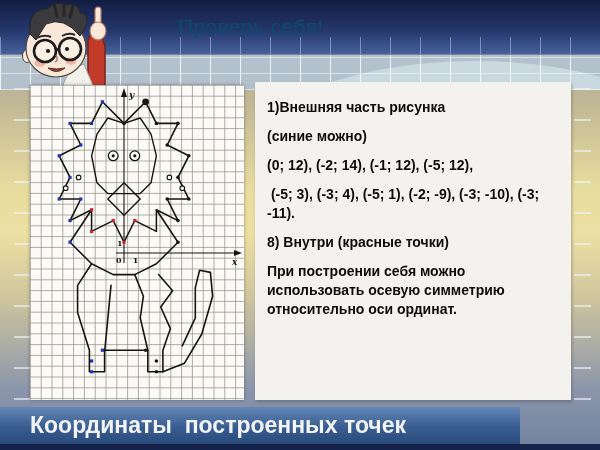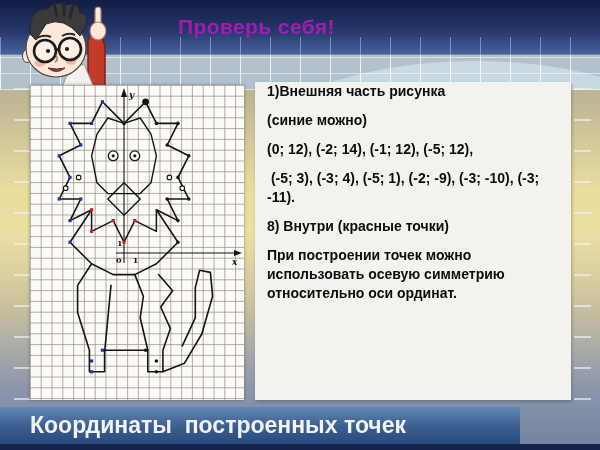--- a/index.html
+++ b/index.html
@@ -22,39 +22,39 @@
     background-image:
       repeating-linear-gradient(90deg,rgba(255,255,255,.8) 0 1px,rgba(0,0,0,0) 1px 30px),
       repeating-linear-gradient(0deg,rgba(255,255,255,.55) 0 1px,rgba(0,0,0,0) 1px 16px);}
 
   .band-top{position:absolute;left:0;top:0;width:600px;height:54px;
     background:linear-gradient(180deg,#121d42 0%,#24366a 55%,#46619b 100%);
     border-bottom:1px solid rgba(255,255,255,.45);}
   .band-ticks{position:absolute;left:0;top:37px;width:600px;height:17px;
     background:repeating-linear-gradient(90deg,rgba(215,222,240,.45) 0 1px,rgba(0,0,0,0) 1px 30px);}
 
-  .slide-title{position:absolute;left:178px;top:15px;font-size:21px;font-weight:bold;
-    color:#a21caf;letter-spacing:.4px;}
+  .slide-title{position:absolute;left:178px;top:15px;font-size:21px;font-weight:normal;
+    color:#0c4a6e;letter-spacing:.4px;}
 
   
   .footer-bar{position:absolute;left:0;top:407px;width:520px;height:37px;
     background:linear-gradient(180deg,#6286b5 0%,#3a5d90 55%,#284a7b 100%);}
   .footer-title{position:absolute;left:30px;top:5px;font-size:23px;font-weight:bold;
     color:#f2f4f8;white-space:pre;}
   .footer-strip{position:absolute;left:0;top:444px;width:600px;height:6px;background:#15224a;}
 
   
   .graph-box{position:absolute;left:30px;top:85px;width:214px;height:315px;
     background:#fbfaf6;box-shadow:0 0 3px rgba(40,40,40,.45);}
   .graph-box svg{display:block;width:214px;height:315px;}
 
   
   .text-box{position:absolute;left:255px;top:82px;width:316px;height:318px;
     background:#f4f2ee;box-shadow:1px 2px 3px rgba(60,60,60,.35);
-    padding:0 12px;box-sizing:border-box;}
+    padding:16px 12px;box-sizing:border-box;}
   .text-box p{margin:0 0 10px 0;font-size:14px;line-height:19px;font-weight:bold;
     color:#0c0c0c;white-space:pre-wrap;}
 
   
   .boy{position:absolute;left:4px;top:0;width:110px;height:88px;}
 </style>
 </head>
 <body>
 
 <div class="slide">
@@ -207,20 +207,20 @@
         <rect x="103.2" y="134" width="3.2" height="3.2" fill="#cc2418"></rect>
       </svg>
   </div>
 
   <div class="text-box">
     <p>1)Внешняя часть рисунка</p>
     <p>(синие можно)</p>
     <p>(0; 12), (-2; 14), (-1; 12), (-5; 12),</p>
     <p> (-5; 3), (-3; 4), (-5; 1), (-2; -9), (-3; -10), (-3; -11).</p>
     <p>8) Внутри (красные точки)</p>
-    <p>При построении точек можно использовать осевую симметрию относительно оси ординат.</p>
+    <p>При построении себя можно использовать осевую симметрию относительно оси ординат.</p>
   </div>
 
   <div class="footer-bar">
     <div class="footer-title">Координаты  построенных точек</div>
   </div>
   <div class="footer-strip"></div>
 </div>
 
 </body></html>

